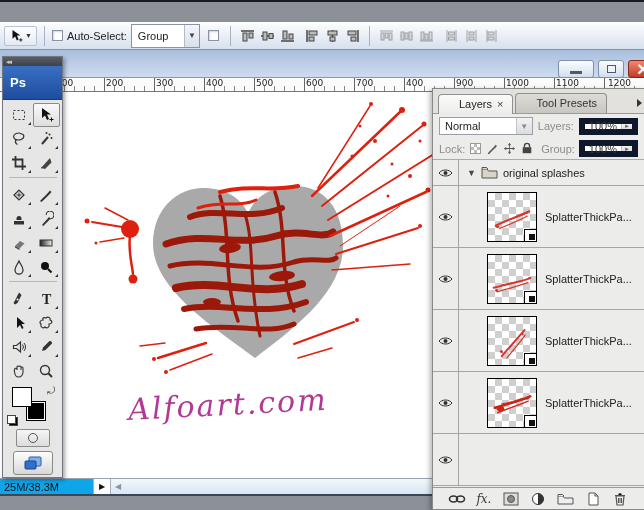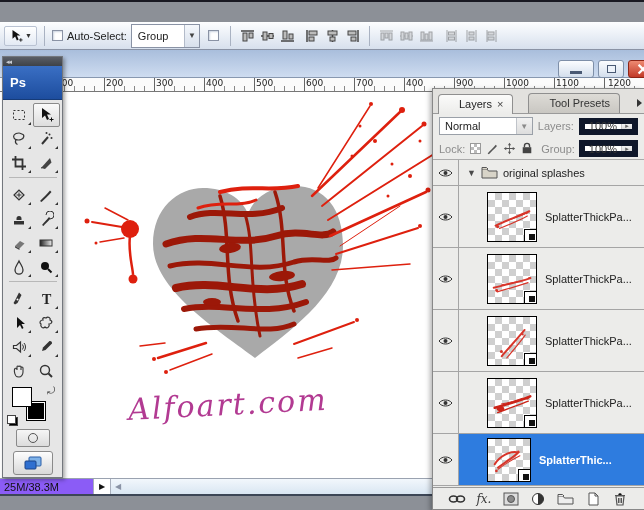--- a/index.html
+++ b/index.html
@@ -38,21 +38,21 @@
     background-size:50px 100%,10px 42%;
     background-position:4px 0,4px 100%;
     background-repeat:repeat-x; }
   .ruler .rlabel { position:absolute; top:0px; font-size:9px; color:#222; font-family:"DejaVu Sans",sans-serif; }
   .canvas { position:absolute; left:0; top:92px; width:644px; height:386px; background:#FFFFFF; }
   .heart-art { position:absolute; left:70px; top:4px; }
   .watermark { position:absolute; left:128px; top:292px; width:310px;
     font-family:"DejaVu Serif", serif; font-style:italic; font-size:30px; letter-spacing:2px;
     color:#B23A92; transform:rotate(-3deg); }
 
-  .statusbar { position:absolute; left:0; top:478px; width:644px; height:16px; background:#8b5cf6;
+  .statusbar { position:absolute; left:0; top:478px; width:644px; height:16px; background:#0ea5e9;
     border-top:1px solid #9AA2B0; display:flex; align-items:stretch; font-size:11px; }
   .doc-size { width:94px; display:flex; align-items:center; padding-left:4px; color:#111; border-right:1px solid #A8AFBC; }
   .status-arrow { width:17px; display:flex; align-items:center; justify-content:center; font-size:8px; color:#111; border-right:1px solid #A8AFBC; background:#FFF; }
   .hscroll { flex:1; background:linear-gradient(#F2F7FC,#D9E6F2); display:flex; align-items:center; }
   .hscroll .larr { font-size:8px; color:#8A93A5; margin-left:4px; }
   .bottom-gray { position:absolute; left:0; top:494px; width:644px; height:16px; background:#8C9097; border-top:2px solid #3C4656; }
 
   
   .toolbox { position:absolute; left:2px; top:56px; width:61px; height:422px; z-index:30;
     background:#E6E6E6; border:1px solid #73777D; box-shadow:2px 2px 4px rgba(0,0,0,.35);
@@ -80,21 +80,21 @@
   .smode { height:30px; display:flex; align-items:center; justify-content:center; }
   .smode .sm-btn { width:40px; height:24px; border:1px solid #8A8A8A; border-radius:3px; background:linear-gradient(#FDFDFD,#D8D8D8); display:flex; align-items:center; justify-content:center; }
 
   
   .layers-panel { position:absolute; left:432px; top:88px; width:212px; height:422px; z-index:20;
     background:#ECECEA; border:1px solid #888; border-right:none; box-shadow:-2px 2px 5px rgba(0,0,0,.3);
     display:flex; flex-direction:column; font-size:11px; color:#222; }
   .tabs-row { height:25px; position:relative; border-bottom:1px solid #9A9A9A; background:#E2E1DE; display:flex; align-items:flex-end; padding-left:5px; }
   .tab { border:1px solid #8F8F8F; border-bottom:none; border-radius:4px 4px 0 0; padding:3px 9px 4px 20px; margin-right:2px; font-size:11px; }
   .tab.active { background:linear-gradient(#FBFBFA,#ECECEA); position:relative; top:1px; }
-  .tab.inactive { background:linear-gradient(#DDDBD6,#C9C7C2); color:#333;margin-left:13px; }
+  .tab.inactive { background:linear-gradient(#DDDBD6,#C9C7C2); color:#333; }
   .tab .closex { margin-left:5px; color:#444; font-size:11px; }
   .panel-flyout { position:absolute; right:2px; bottom:6px; border-top:4px solid transparent; border-bottom:4px solid transparent; border-left:5px solid #333; }
   .blend-row { height:24px; display:flex; align-items:center; padding:0 6px; gap:5px; }
   .blend-dd { display:flex; width:104px; height:18px; border:1px solid #9AA0A8; background:#FFF; align-items:center; }
   .blend-dd .bval { flex:1; padding-left:5px; }
   .blend-dd .barr { width:16px; height:100%; border-left:1px solid #C0C4CA; background:linear-gradient(#F2F2F2,#DDD); color:#8A8A8A; font-size:8px; display:flex; align-items:center; justify-content:center; }
   .gray-label { color:#8C8C8C; }
   .val-box { display:flex; border:6px solid #0f172a; background:#FFF; height:17px; align-items:center; }
   .val-box .v { padding:0 4px; min-width:34px; text-align:right; color:#333; }
   .val-box .va { width:11px; height:100%; border-left:1px solid #C6C6C6; background:linear-gradient(#F2F2F2,#DDD); font-size:7px; color:#666; display:flex; align-items:center; justify-content:center; }
@@ -688,34 +688,20 @@
           <span class="lname">SplatterThickPa...</span>
         </span>
       </div>
       <div class="layer-row item selected">
         <span class="eye-cell">
             <svg width="15" height="10" viewBox="0 0 15 10">
               <path d="M1 5 C4 1 11 1 14 5 C11 9 4 9 1 5 Z" fill="none" stroke="#333"></path>
               <circle cx="7.5" cy="5" r="2" fill="#333"></circle>
             </svg>
           </span>
-        <span class="row-body">
-          <span class="thumb">
-            <svg viewBox="0 0 50 50">
-                <g stroke="#D8352A" fill="none" stroke-linecap="round">
-                  <path d="M8 30 C14 20 26 14 36 16 C30 22 20 28 12 34" stroke-width="2.4"></path>
-                  <path d="M12 36 C20 30 30 24 38 20" stroke-width="1.2"></path>
-                </g>
-                <circle cx="10" cy="38" r="1.6" fill="#D8352A"></circle>
-                <circle cx="36" cy="15" r="1.2" fill="#D8352A"></circle>
-              </svg>
-            <span class="so-badge"></span>
-          </span>
-          <span class="lname">SplatterThic...</span>
-        </span>
       </div>
     </div>
 
     <div class="panel-bottom">
       <span class="pb-ico">
           <svg width="18" height="10" viewBox="0 0 18 10">
             <ellipse cx="5.5" cy="5" rx="4" ry="3" fill="none" stroke="#333" stroke-width="1.6"></ellipse>
             <ellipse cx="12.5" cy="5" rx="4" ry="3" fill="none" stroke="#333" stroke-width="1.6"></ellipse>
           </svg>
         </span>

